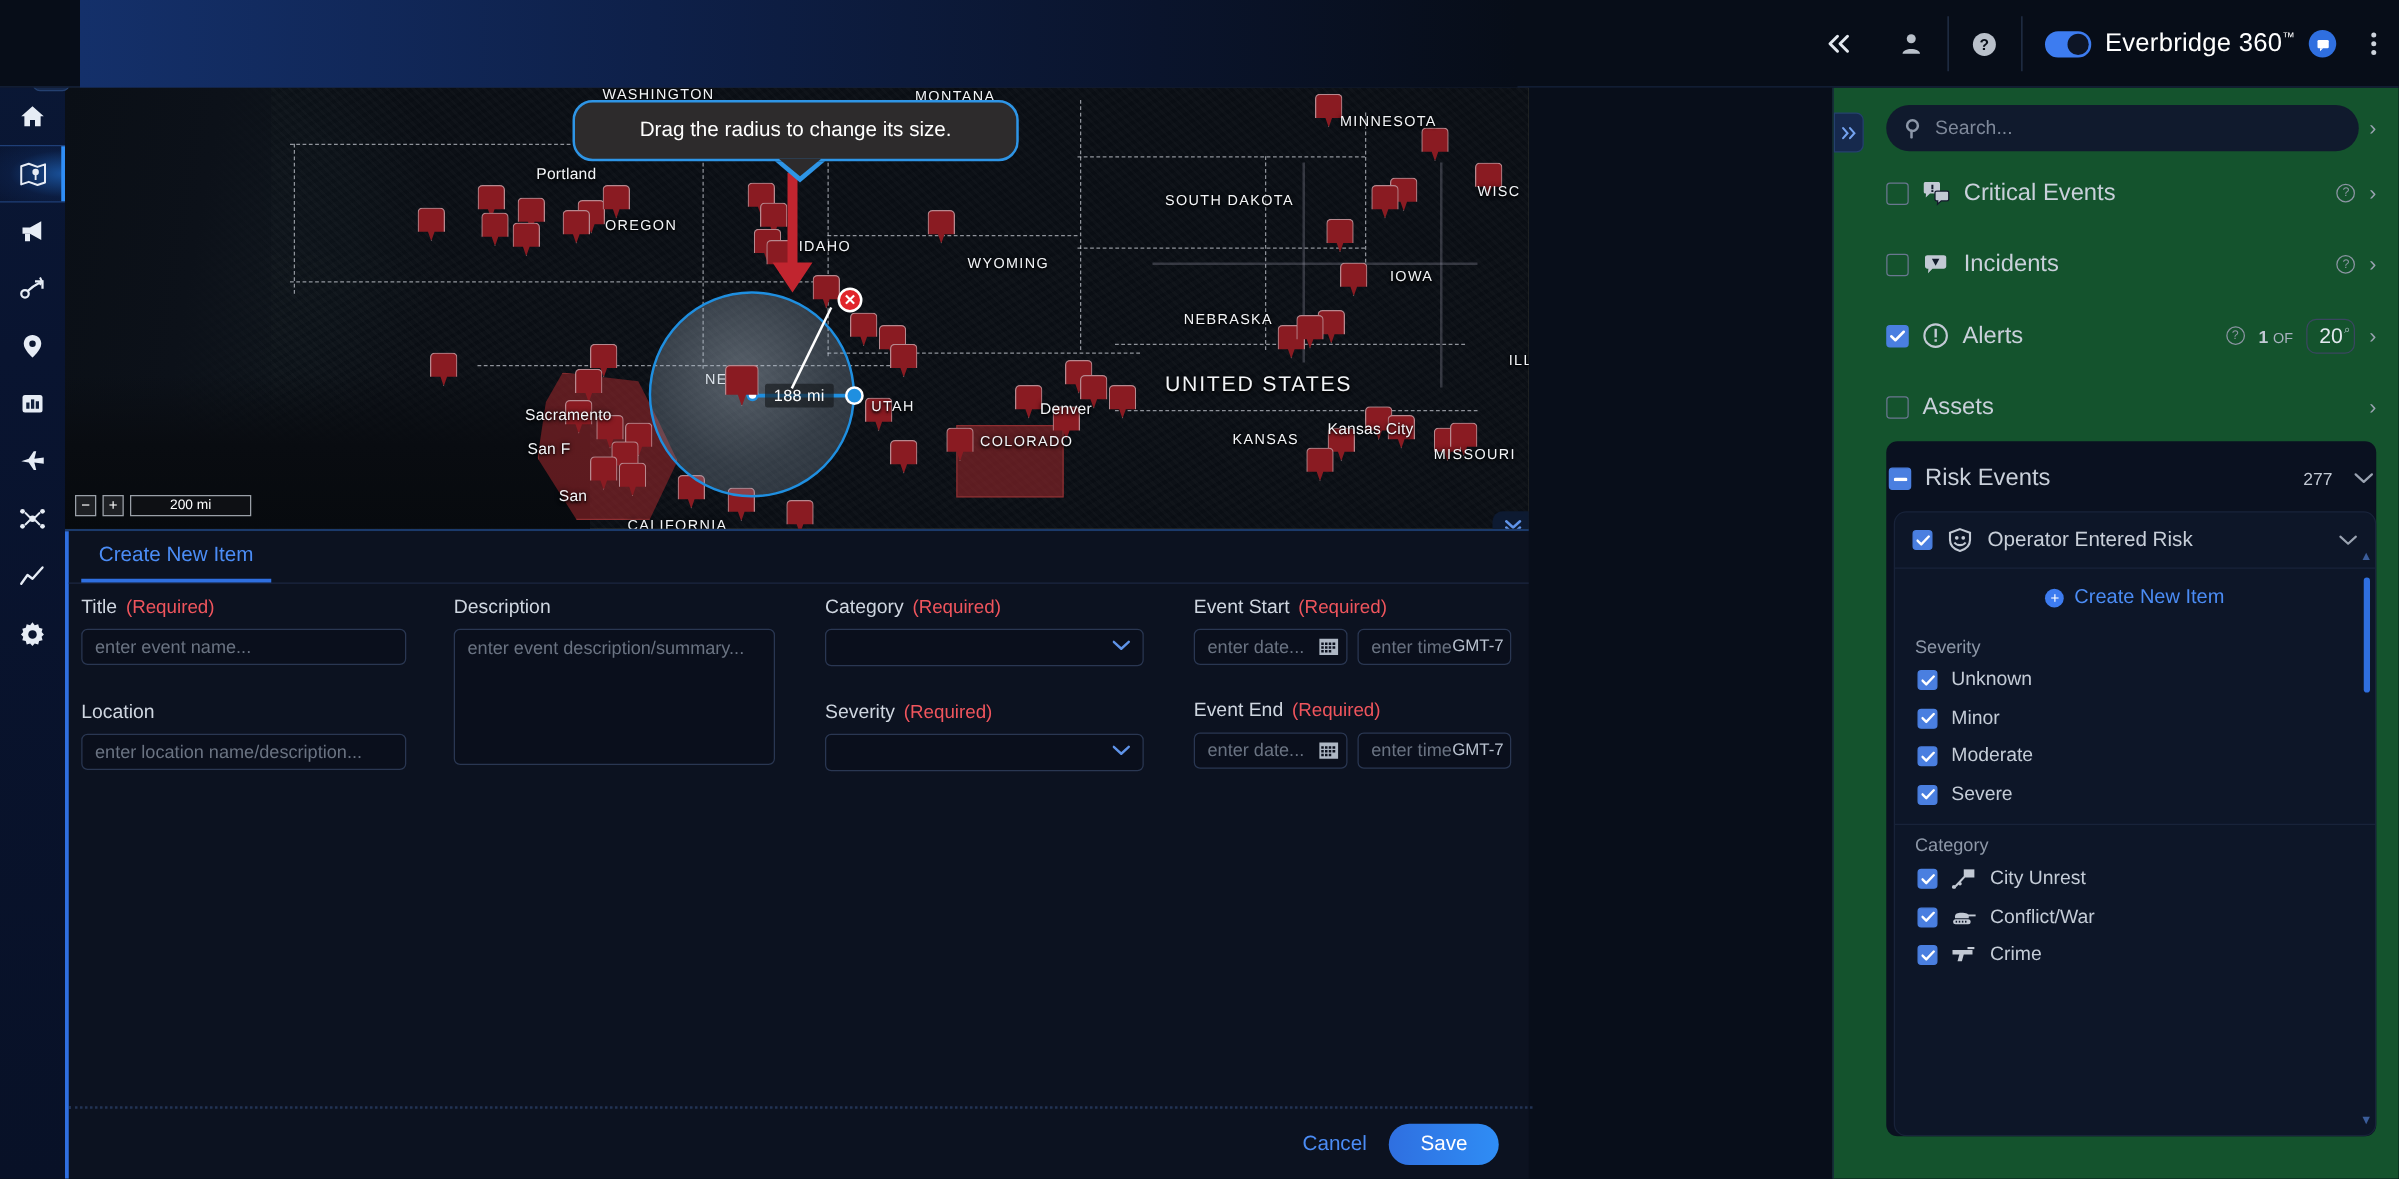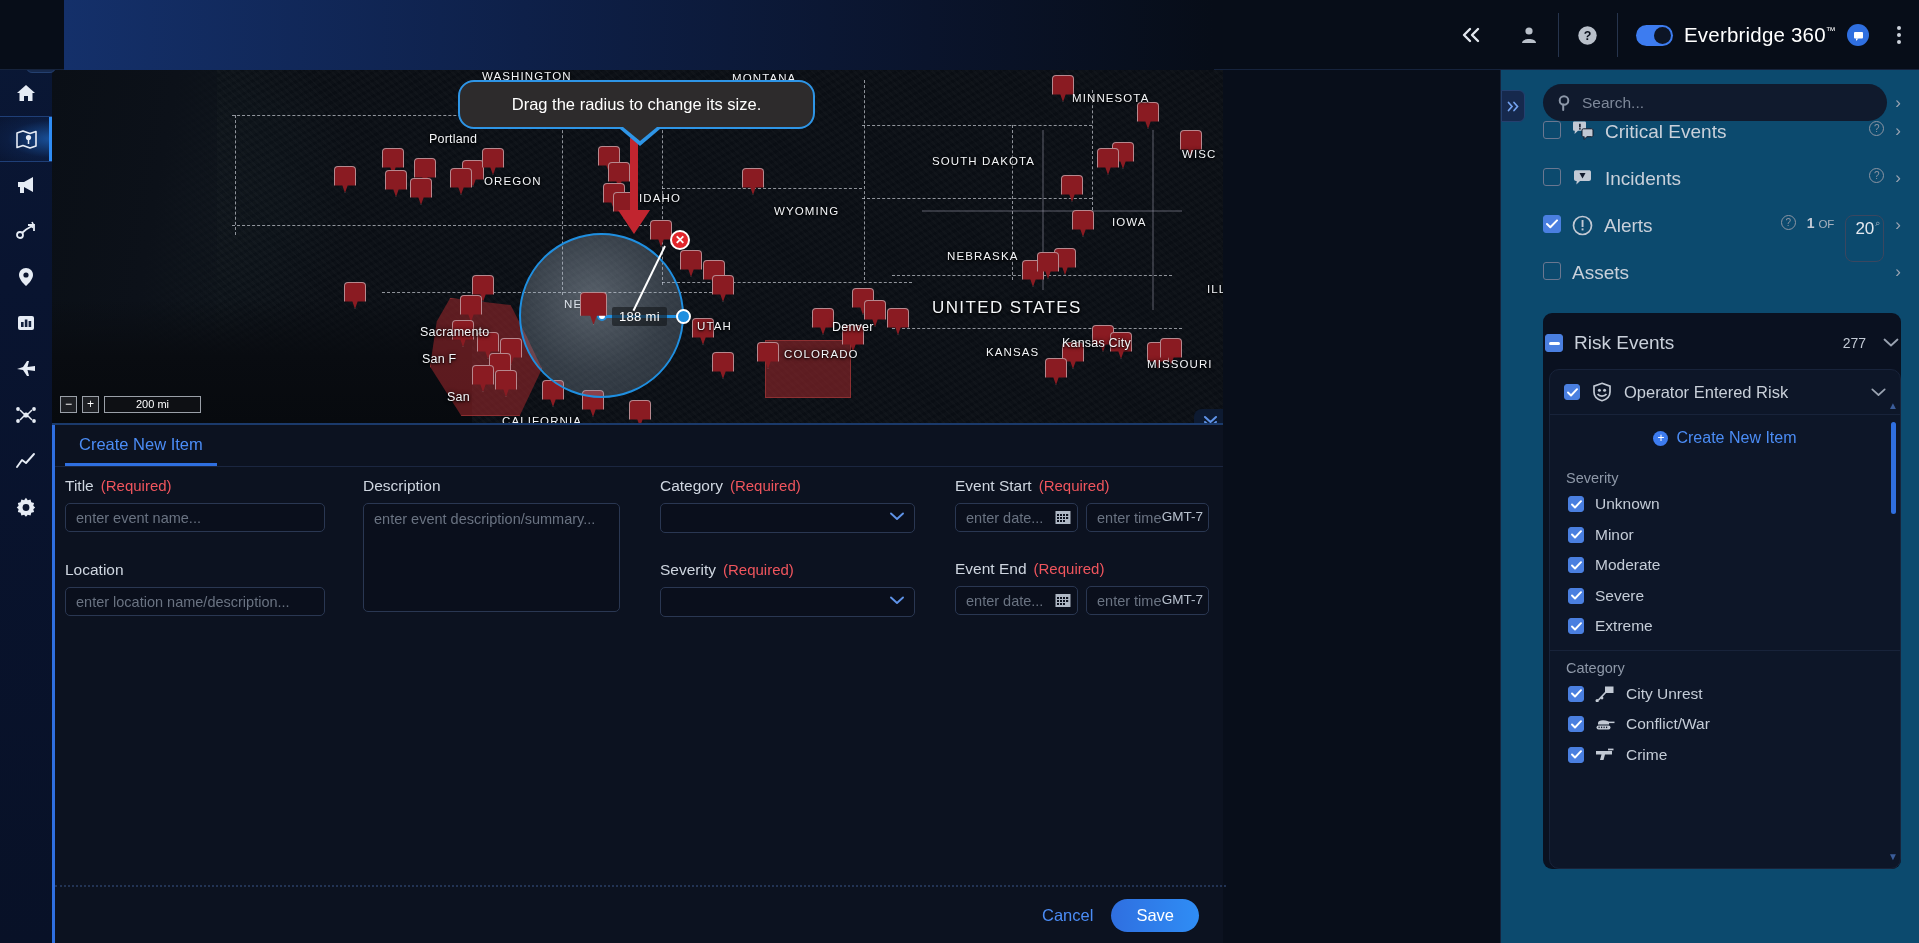--- a/index.html
+++ b/index.html
@@ -233,38 +233,38 @@
   }
   .btn-cancel { color: #4b8cf5; font-size: 16.5px; background: none; border: none; cursor: pointer; font-family:"Liberation Sans",sans-serif;}
   .btn-save {
     background: linear-gradient(90deg,#2f6fe0,#2f8df5); color: #fff; border: none;
     border-radius: 18px; height: 33px; padding: 0 25px; font-size: 16.5px; cursor: pointer;
     font-family:"Liberation Sans",sans-serif;
   }
 
   
   .rpanel {
-    position: absolute; right: 0; top: 70px; width: 419px; height: 873px;
-    background: #0c4a6e; border-left: 1px solid #16233c;
+    position: absolute; right: 0; top: 70px; width: 453px; height: 873px;
+    background: #14532d; border-left: 1px solid #16233c;
     padding: 14px 18px 0 42px; overflow: hidden;
   }
   .rpanel-expand {
     position: absolute; left: 0; top: 20px; width: 24px; height: 32px;
     background: #16294d; border: 1px solid #24406f; border-radius: 0 6px 6px 0;
     display: flex; align-items: center; justify-content: center; cursor: pointer;
   }
   .search-wrap { display: flex; align-items: center; gap: 8px; }
   .search {
     flex: 1; height: 37px; border-radius: 19px; background: #101a2d;
     display: flex; align-items: center; padding: 0 14px; gap: 10px; cursor: text;
   }
   .search span { color: #7e8characters; }
   .search-ph { color: #7e8899; font-size: 15.5px; }
   .row {
-    display: flex; gap: 11px; height: 47px; cursor: pointer;
+    display: flex; align-items: center; gap: 11px; height: 47px; cursor: pointer; margin-top: 10px;
   }
   .row .label { color: #c9d0da; font-size: 19px; flex: 1; }
   .cbox {
     width: 18px; height: 18px; border: 1.8px solid #6a7790; border-radius: 3px; flex: none;
     background: transparent;
   }
   .cbox.checked { background: #4a7fe0; border-color: #4a7fe0; display:flex; align-items:center; justify-content:center;}
   .cbox.minus { background: #4a7fe0; border-color: #4a7fe0; display:flex; align-items:center; justify-content:center;}
   .cbox.sm { width: 16px; height: 16px; border-radius: 3px; }
   .qmark {
@@ -825,28 +825,20 @@
               <span class="t">Moderate</span>
             </div>
             <div class="chk-row">
               <div class="cbox sm checked">
                 <svg width="11" height="9" viewBox="0 0 11 9">
                   <path d="M1 4.5 L4 7.5 L10 1.2" stroke="#fff" stroke-width="1.9" fill="none" stroke-linecap="round" stroke-linejoin="round"></path>
                 </svg>
               </div>
               <span class="t">Severe</span>
             </div>
-            <div class="chk-row">
-              <div class="cbox sm checked">
-                <svg width="11" height="9" viewBox="0 0 11 9">
-                  <path d="M1 4.5 L4 7.5 L10 1.2" stroke="#fff" stroke-width="1.9" fill="none" stroke-linecap="round" stroke-linejoin="round"></path>
-                </svg>
-              </div>
-              <span class="t">Extreme</span>
-            </div>
           </div>
 
         <div class="divider" style="margin-top:8px;"></div>
         <div class="grp-title">Category</div>
         <div id="category-list">
             <div class="chk-row">
               <div class="cbox sm checked">
                 <svg width="11" height="9" viewBox="0 0 11 9">
                   <path d="M1 4.5 L4 7.5 L10 1.2" stroke="#fff" stroke-width="1.9" fill="none" stroke-linecap="round" stroke-linejoin="round"></path>
                 </svg>

